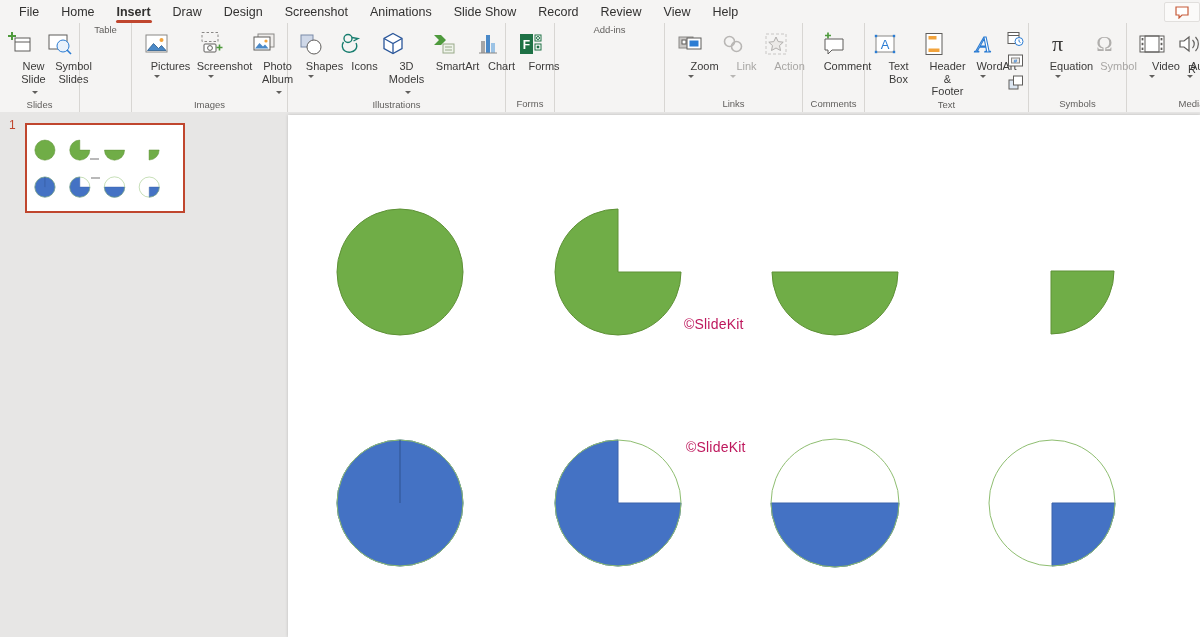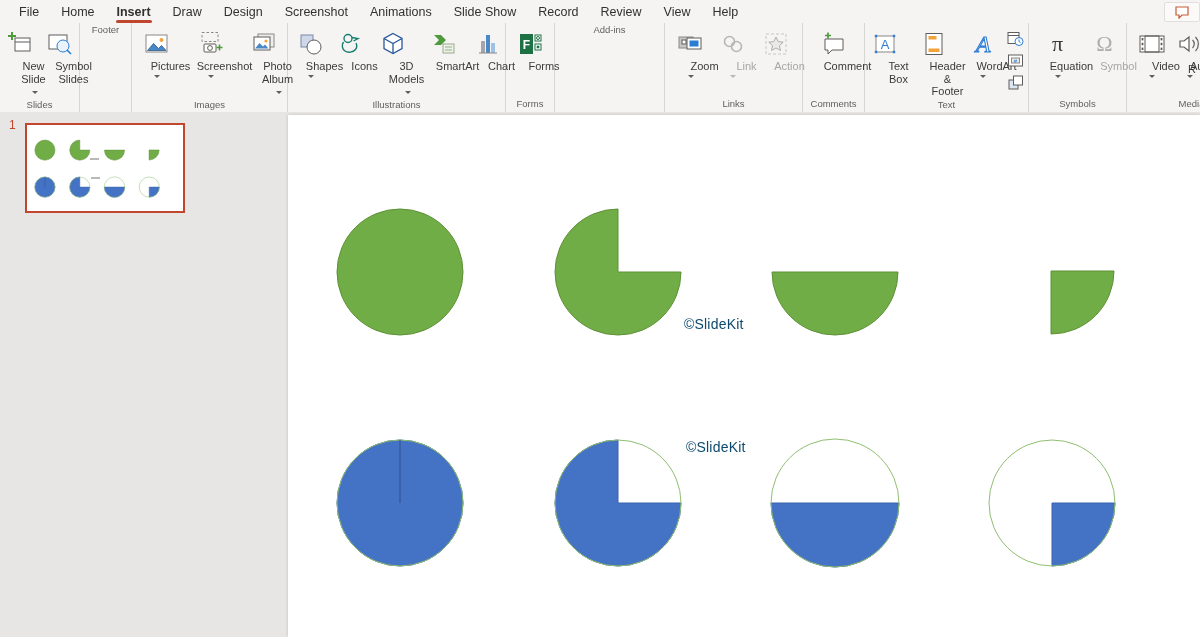--- a/index.html
+++ b/index.html
@@ -44,21 +44,21 @@
                border-right:1px solid #c9c7c5;}
   .slide-num{position:absolute;left:9px;top:6px;font-size:12px;color:#C0462E;}
   .thumb-box{position:absolute;left:25px;top:11px;width:156px;height:86px;background:#fff;
              border:2px solid #C0462E;}
   .thumb-box svg{position:absolute;left:0;top:0;}
   
   .canvas{position:absolute;left:202px;top:112px;width:998px;height:525px;background:#e7e6e5;}
   .slide{position:absolute;left:288px;top:115px;width:912px;height:522px;background:#fff;
          box-shadow:0 0 3px rgba(0,0,0,0.18);}
   #shapes-svg{position:absolute;left:0;top:0;}
-  .watermark{position:absolute;font-size:14px;color:#0c4a6e;letter-spacing:0.2px;}
+  .watermark{position:absolute;font-size:14px;color:#be185d;letter-spacing:0.2px;}
   svg{display:block;}
 </style>
 </head>
 <body>
 
 <div class="menu-bar">
   <div class="menu-item">File</div>
   <div class="menu-item">Home</div>
   <div class="menu-item active">Insert</div>
   <div class="menu-item">Draw</div>
@@ -101,21 +101,21 @@
               <line x1="20" y1="19" x2="24" y2="23" stroke="#2B7CD3" stroke-width="1.6"></line>
             </svg>
         </span>
         <span class="rlabel"><span>Symbol Slides</span></span>
       </div>
     </div>
     <div class="rgroup-label">Slides</div>
   </div>
 
   <div class="rgroup" style="width:52px">
-    <div class="rgroup-label">Footer</div>
+    <div class="rgroup-label">Table</div>
   </div>
 
   <div class="rgroup" style="width:156px">
     <div class="rbtns">
       <div class="rbtn" style="width:50px">
         <span class="ricon">
           <svg width="26" height="26" viewBox="0 0 26 26">
               <rect x="2" y="4" width="21" height="17" fill="#fff" stroke="#8a8886"></rect>
               <circle cx="17.5" cy="9" r="2" fill="#F2A33C"></circle>
               <path d="M3.5 19.5l6-7 5 5 3-3 4.5 5z" fill="#4A89C8" stroke="#2B5C8A" stroke-width="0.8"></path>

